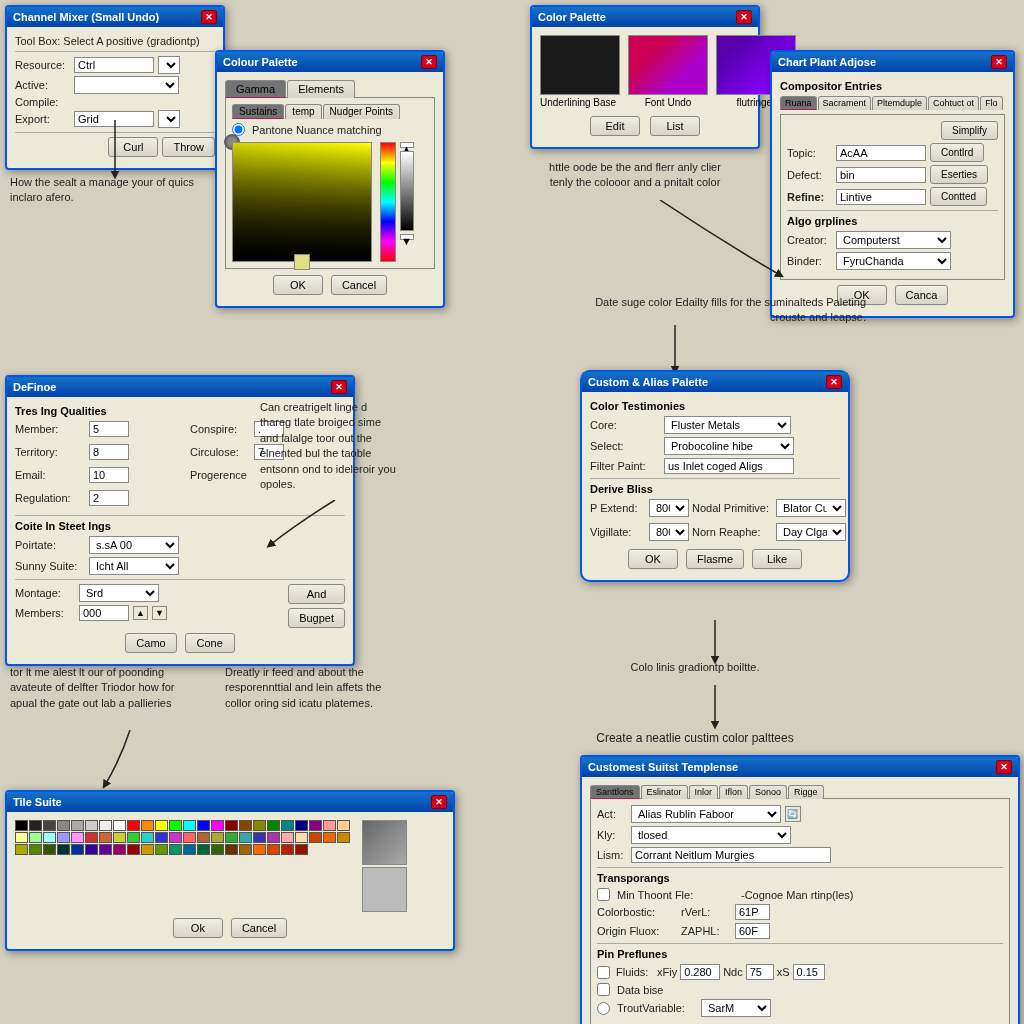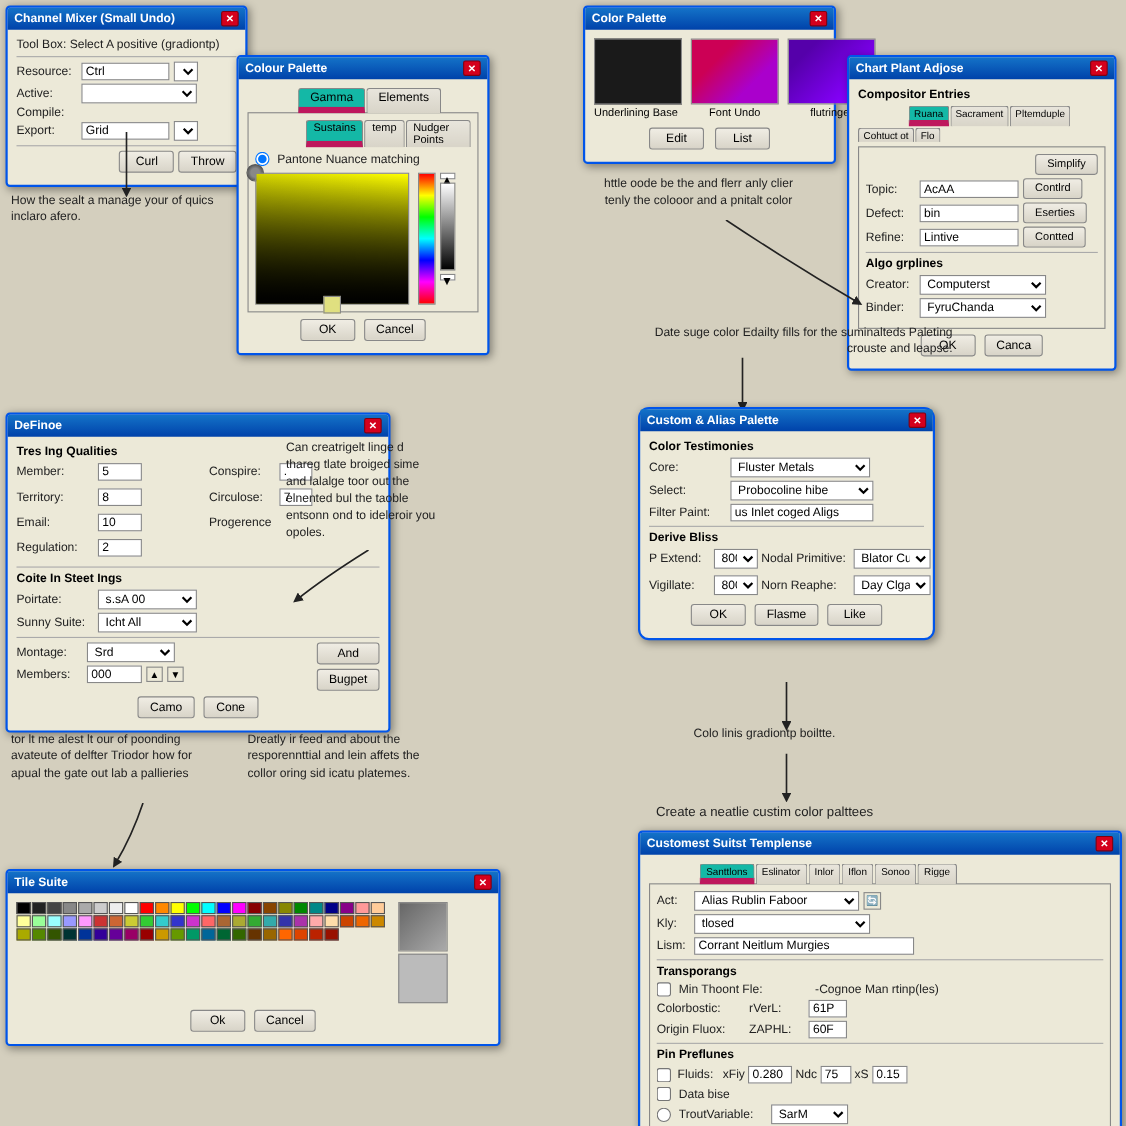--- a/index.html
+++ b/index.html
@@ -66,24 +66,23 @@
     .tab {
       background: linear-gradient(to bottom, #e8e5dc, #d8d4c8);
       border: 1px solid #888;
       border-bottom: none;
       padding: 2px 10px;
       font-size: 11px;
       cursor: pointer;
       border-radius: 3px 3px 0 0;
     }
     .tab.active {
-      background: #14b8a6;
-      border-bottom: 6px solid #be185d;
+      background: #737373;
+      border-bottom: 1px solid #be185d;
       z-index: 2;
-      margin-left: 46px;
     }
     .tab-content {
       border: 1px solid #888;
       background: #ece9d8;
       padding: 6px;
     }
 
     
     .annotation {
       position: absolute;
@@ -301,21 +300,21 @@
         <span class="label-text" style="width:45px;">Topic:</span>
         <input type="text" value="AcAA" style="width: 90px;">
         <button class="btn" style="font-size:10px;">Contlrd</button>
       </div>
       <div class="row">
         <span class="label-text" style="width:45px;">Defect:</span>
         <input type="text" value="bin" style="width: 90px;">
         <button class="btn" style="font-size:10px;">Eserties</button>
       </div>
       <div class="row">
-        <span class="label-text" style="width:45px;">Refine:</span>
+        <span class="label-text" style="width:45px;font-weight:bold;">Refine:</span>
         <input type="text" value="Lintive" style="width: 90px;">
         <button class="btn" style="font-size:10px;">Contted</button>
       </div>
       <div class="divider"></div>
       <div class="section-label">Algo grplines</div>
       <div class="row">
         <span class="label-text" style="width:45px;">Creator:</span>
         <select style="width:115px;">
           <option>Computerst</option>
         </select>

